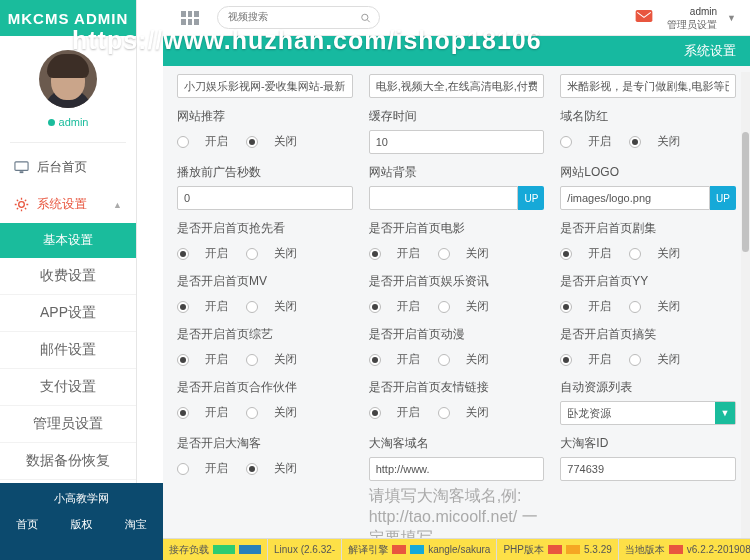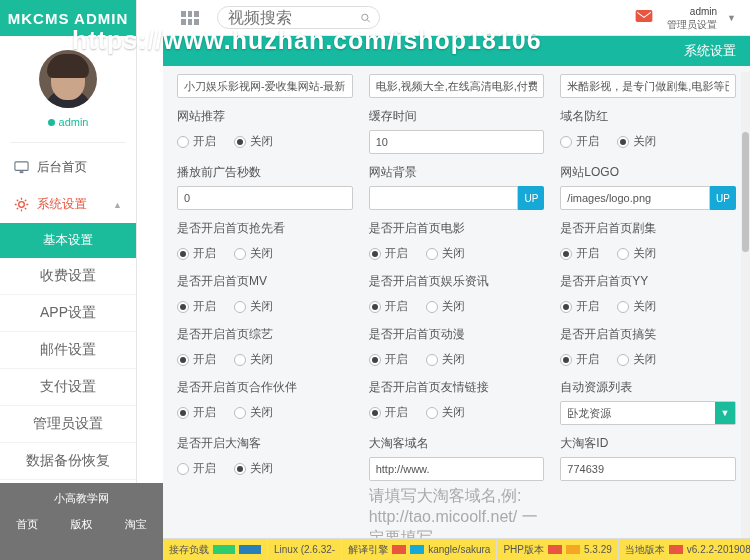--- a/index.html
+++ b/index.html
@@ -54,21 +54,21 @@
   .sub-active {
     background:#1abc9c; color:#fff; padding:9px 12px; text-align:center;
     font-size:12.5px; cursor:pointer;
   }
   .sub-item {
     padding:9px 0; text-align:center; font-size:14px; color:#666;
     border-bottom:1px solid #f2f2f2; cursor:pointer;
   }
   .sidebar-foot {
     position:absolute; left:0; bottom:0; width:163px; height:77px;
-    background:#737373; color:#fff;
+    background:#0c4a6e; color:#fff;
   }
   .foot-title {
     text-align:center; font-size:11px; padding:8px 0 2px; line-height:14px;
   }
   .foot-links {
     display:flex; justify-content:space-around; font-size:11px; padding-top:10px;
   }
   
   #topbar {
     position:absolute; left:163px; top:0; width:587px; height:36px;
@@ -77,22 +77,22 @@
   }
   .grid-icon { margin-left:18px; width:18px; height:14px; display:grid;
     grid-template-columns:repeat(3,1fr); grid-template-rows:repeat(2,1fr); gap:2px; cursor:pointer;}
   .grid-icon i { background:#9aa0a6; display:block; }
   .searchbox {
     margin-left:18px; width:163px; height:23px; border:1px solid #ddd;
     border-radius:12px; display:flex; align-items:center; padding:0 8px;
     background:#fff;
   }
   .searchbox input {
-    border:none; outline:none; font-size:16px; width:100%; color:#999;
-    font-family:Liberation Serif, serif; background:transparent;
+    border:none; outline:none; font-size:10px; width:100%; color:#999;
+    font-family:Liberation Mono, monospace; background:transparent;
   }
   .mail-ic { margin-left:auto; color:#e8563f; font-size:14px; }
   .acct { margin-left:14px; margin-right:10px; text-align:right; line-height:13px; font-size:10px; color:#666;}
   .acct .n { color:#444; }
   .acct-caret { margin-right:14px; font-size:9px; color:#888; }
   
   #content {
     position:absolute; left:163px; top:36px; width:587px; height:524px;
     background:#f5f6f7; overflow:hidden;
   }
@@ -104,21 +104,21 @@
   .panel { padding:8px 14px 0 14px; }
   .cols { display:flex; gap:16px; }
   .col { flex:1; min-width:0; }
   .flabel { font-size:12px; color:#555; margin:10px 0 5px; }
   .finput {
     width:100%; height:24px; border:1px solid #ccc; background:#fff;
     border-radius:2px; font-size:11px; padding:0 6px; color:#555;
     font-family:"Liberation Sans", sans-serif; outline:none;
   }
   .radios { display:flex; gap:18px; align-items:center; padding:4px 0 2px; }
-  .radio { display:flex; align-items:center; gap:4px; font-size:11.5px; color:#555; cursor:pointer;}
+  .radio { display:flex; align-items:center; gap:16px; font-size:11.5px; color:#555; cursor:pointer;}
   .rc {
     width:12px; height:12px; border-radius:50%; border:1px solid #bbb;
     background:#fff; display:inline-block; position:relative; flex:none;
   }
   .rc.on::after {
     content:""; position:absolute; left:2px; top:2px; width:6px; height:6px;
     border-radius:50%; background:#444;
   }
   .with-btn { display:flex; }
   .with-btn .finput { border-radius:2px 0 0 2px; }

